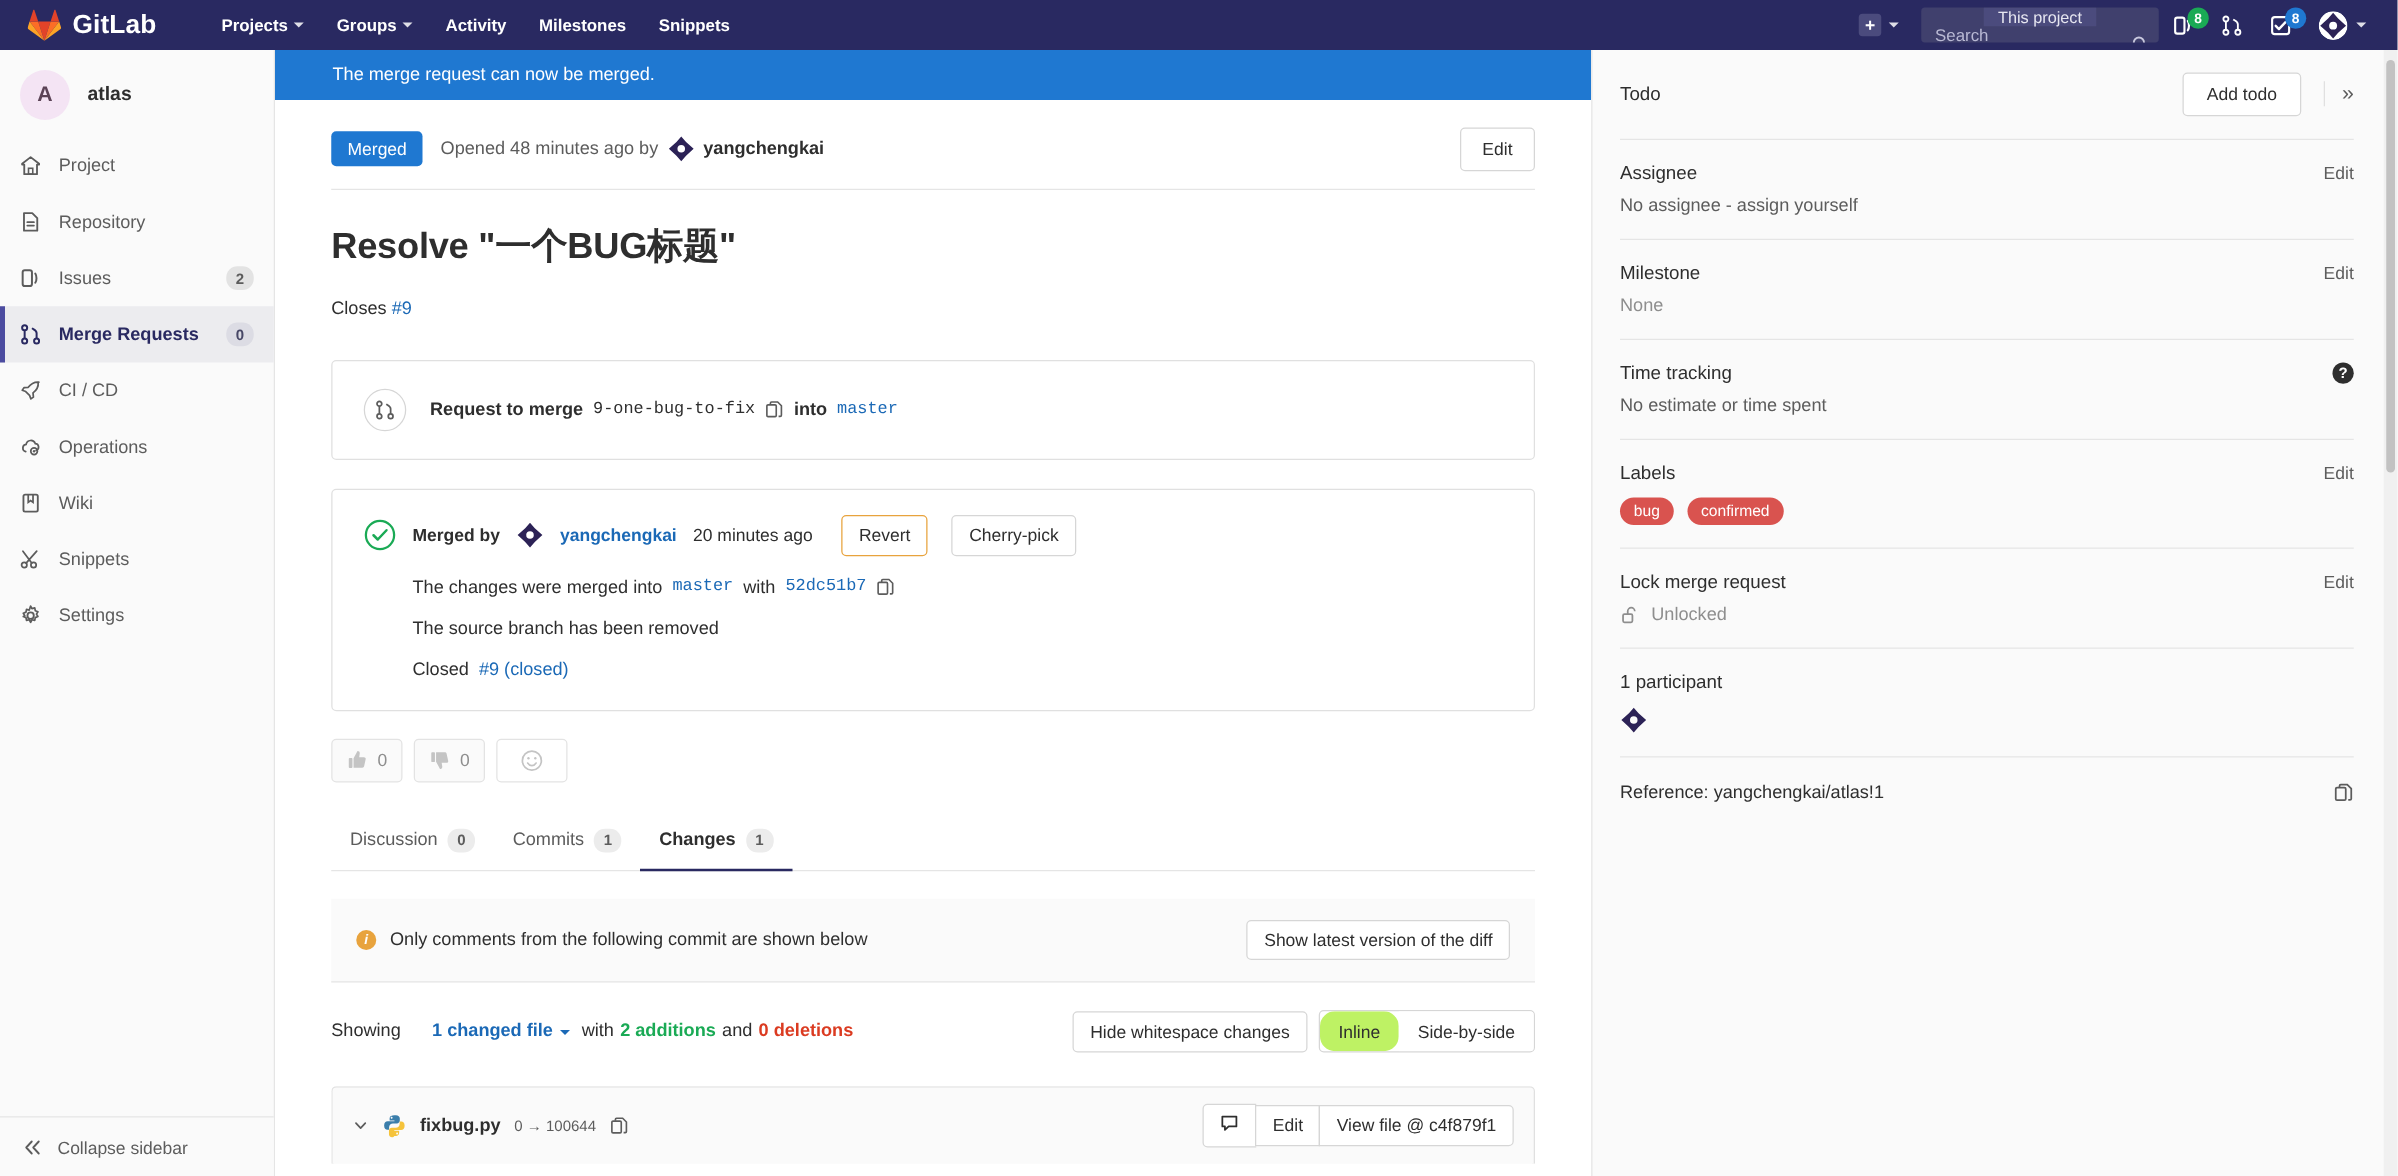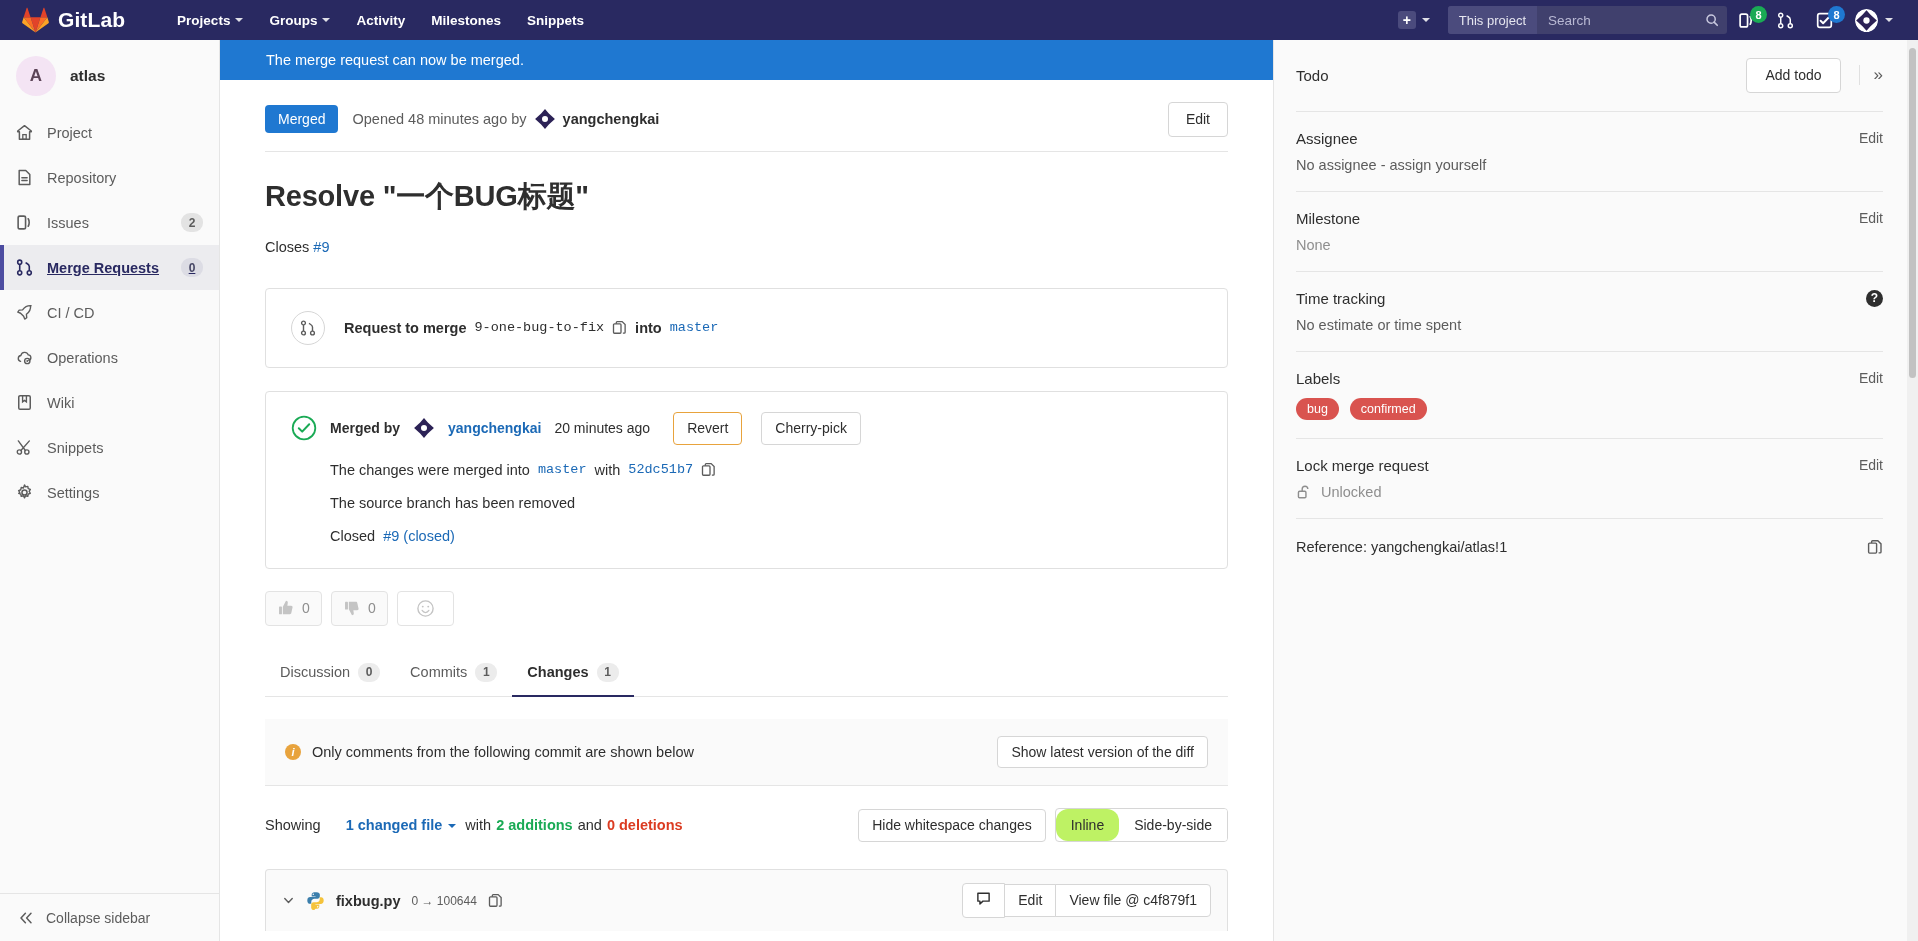--- a/index.html
+++ b/index.html
@@ -33,21 +33,21 @@
     display:flex; align-items:center; gap:6px; padding:0 8px; height:28px; cursor:pointer;
     border-radius:3px;
   }
   .plus-sq {
     width:18px; height:18px; background:#4b4b7d; border-radius:3px;
     display:flex; align-items:center; justify-content:center; color:#fff;
     font-size:14px; line-height:1; font-weight:700;
   }
   .searchbar {
     display:flex; align-items:center; height:28px; background:#40406d;
-    border-radius:3px; margin-left:10px; overflow:hidden;
+    border-radius:3px; margin-left:10px; overflow:hidden;flex-direction:column;
   }
   .search-scope {
     background:#4b4b7d; color:#e6e6f0; font-size:13px; padding:0 11px;
     height:28px; display:flex; align-items:center; cursor:pointer;
   }
   .search-input-wrap { position:relative; width:190px; height:28px; display:flex; align-items:center; }
   .search-input {
     background:transparent; border:none; outline:none; color:#fff;
     font-size:13.5px; width:100%; padding:0 28px 0 11px;
     font-family:"Liberation Sans", sans-serif;
@@ -78,21 +78,21 @@
     width:40px; height:40px; border-radius:50%; background:#f4e4f4; color:#5c4457;
     display:flex; align-items:center; justify-content:center; font-size:17px; font-weight:600;
   }
   .proj-name { font-size:15.5px; font-weight:700; color:#2e2e2e; }
 
   .nav-item {
     display:flex; align-items:center; gap:14px; height:45px; padding:0 16px;
     color:#5c5c5c; font-size:14.5px; cursor:pointer; position:relative;
   }
   .nav-item.active {
-    background:#ececef; color:#292961; font-weight:700;text-decoration:underline;
+    background:#ececef; color:#292961; font-weight:700;
   }
   .nav-item.active::before {
     content:""; position:absolute; left:0; top:0; bottom:0; width:4px; background:#4c4ca0;
   }
   .nav-item .ic { width:17px; height:17px; flex:0 0 17px; display:block; }
   .nav-item .lbl { flex:1; }
   .count-pill {
     background:#e3e3e3; color:#5c5c5c; border-radius:9px; min-width:22px; height:19px;
     font-size:12px; font-weight:600; display:flex; align-items:center; justify-content:center;
     padding:0 6px;
@@ -646,20 +646,30 @@
       </div>
       <div class="rs-val" style="display:flex;align-items:center;gap:10px">
         <svg width="15" height="16" viewBox="0 0 16 16">
           <rect x="2.6" y="7.2" width="8" height="7" rx="1.2" fill="none" stroke="#8e8e8e" stroke-width="1.5"></rect>
           <path d="M6.6 7.2V4.8a3 3 0 0 1 6 0" fill="none" stroke="#8e8e8e" stroke-width="1.5"></path>
         </svg>
         <span>Unlocked</span>
       </div>
     </div>
 
+    <div class="rs-block">
+      <div class="rs-head">
+        <span class="t">1 participant</span>
+      </div>
+      <svg class="part-avatar" viewBox="0 0 40 40">
+        <circle cx="20" cy="20" r="20" fill="#fafafa"></circle>
+        <path d="M20 2 L27 10 L38 20 L27 30 L20 38 L13 30 L2 20 L13 10 Z" fill="#2c2256"></path>
+        <circle cx="20" cy="20" r="5.5" fill="#fafafa"></circle>
+      </svg>
+    </div>
 
 
     <div class="ref-row">
       <span>Reference: yangchengkai/atlas!1</span>
       <svg class="copy-ic" width="16" height="17" viewBox="0 0 16 16">
         <rect x="1.6" y="3.6" width="8" height="10" rx="1" fill="none" stroke="#5c5c5c" stroke-width="1.4"></rect>
         <path d="M4.6 3.4V2.2a1 1 0 0 1 1-1h5.2l3.2 3.2v8a1 1 0 0 1-1 1h-1.4" fill="none" stroke="#5c5c5c" stroke-width="1.4"></path>
       </svg>
     </div>
 

